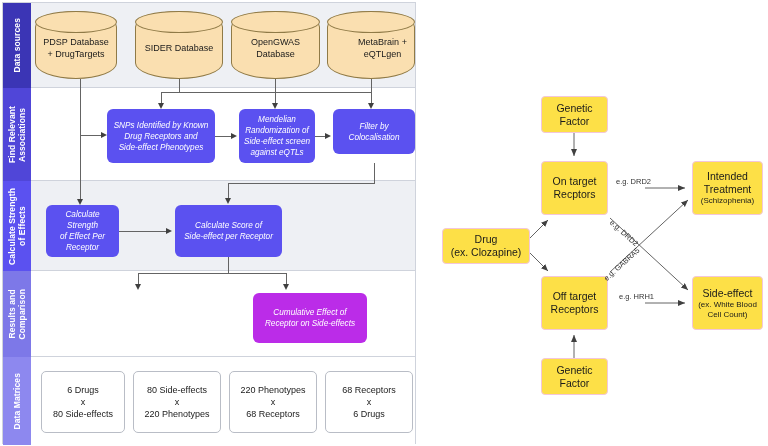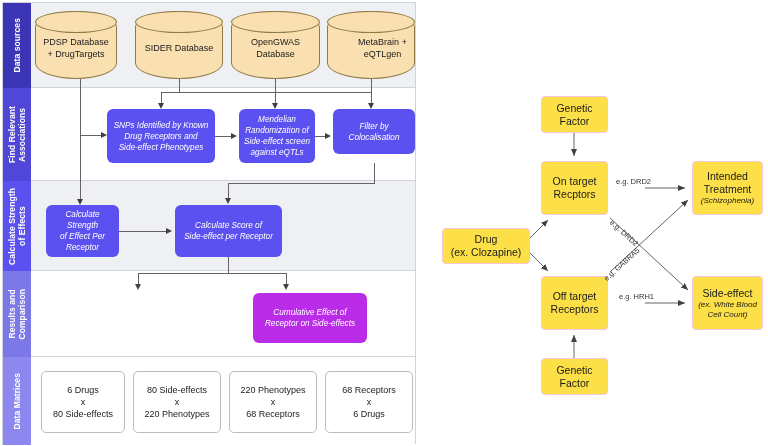--- a/index.html
+++ b/index.html
@@ -61,21 +61,21 @@
          border-top:6px solid #404040;}
   .arw-r{border-top:3.5px solid transparent;border-bottom:3.5px solid transparent;
          border-left:6px solid #404040;}
 
   
   #right-diagram{position:absolute;left:420px;top:0;width:348px;height:446px;}
   .pink{position:absolute;box-sizing:border-box;background:#fde047;
         border:1px solid #f3c6da;border-radius:4px;display:flex;flex-direction:column;
         align-items:center;justify-content:center;text-align:center;color:#1a1a1a;}
   .pink .t1{font-size:10.5px;line-height:13px;white-space:pre-line;}
-  .pink .t2{font-size:8px;line-height:10px;white-space:pre-line;font-style:italic;}
+  .pink .t2{font-size:8px;line-height:10px;white-space:pre-line;}
   .elabel{position:absolute;font-size:7.5px;color:#333333;background:transparent;
           white-space:nowrap;}
   #right-diagram svg{position:absolute;left:0;top:0;width:348px;height:446px;
                      overflow:visible;}
 </style>
 </head>
 <body>
 
 <div id="left-panel">
 

